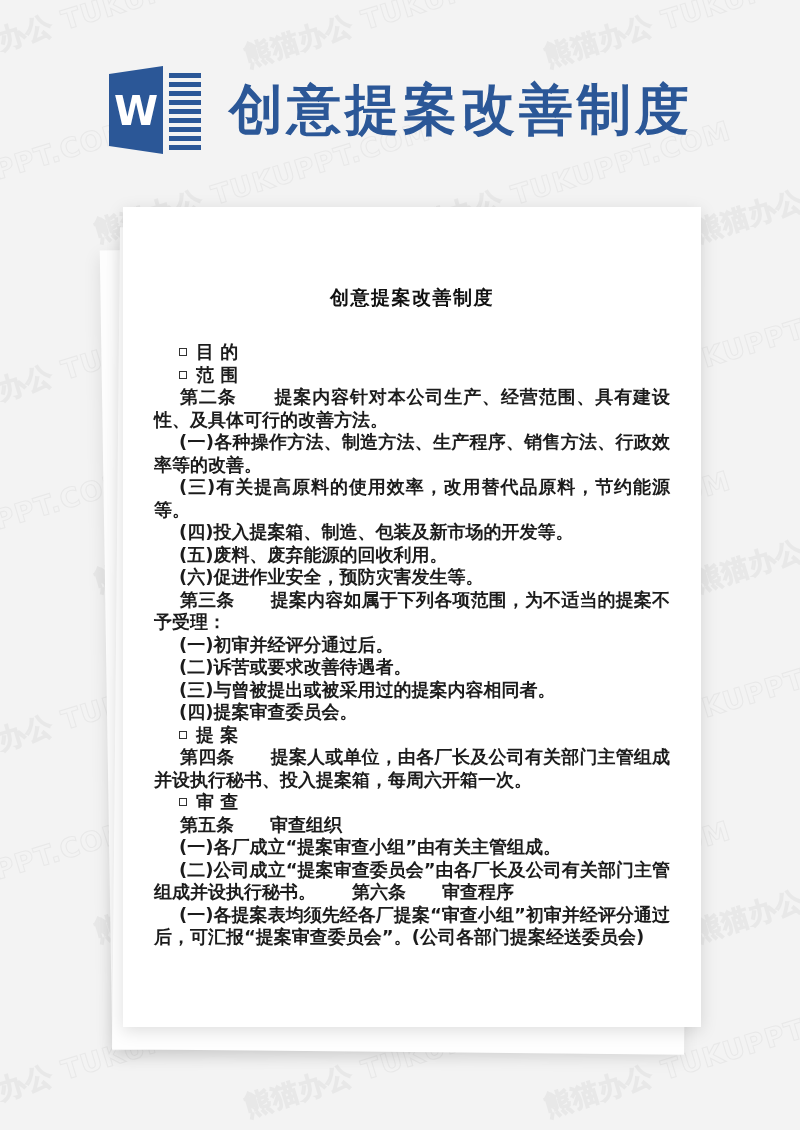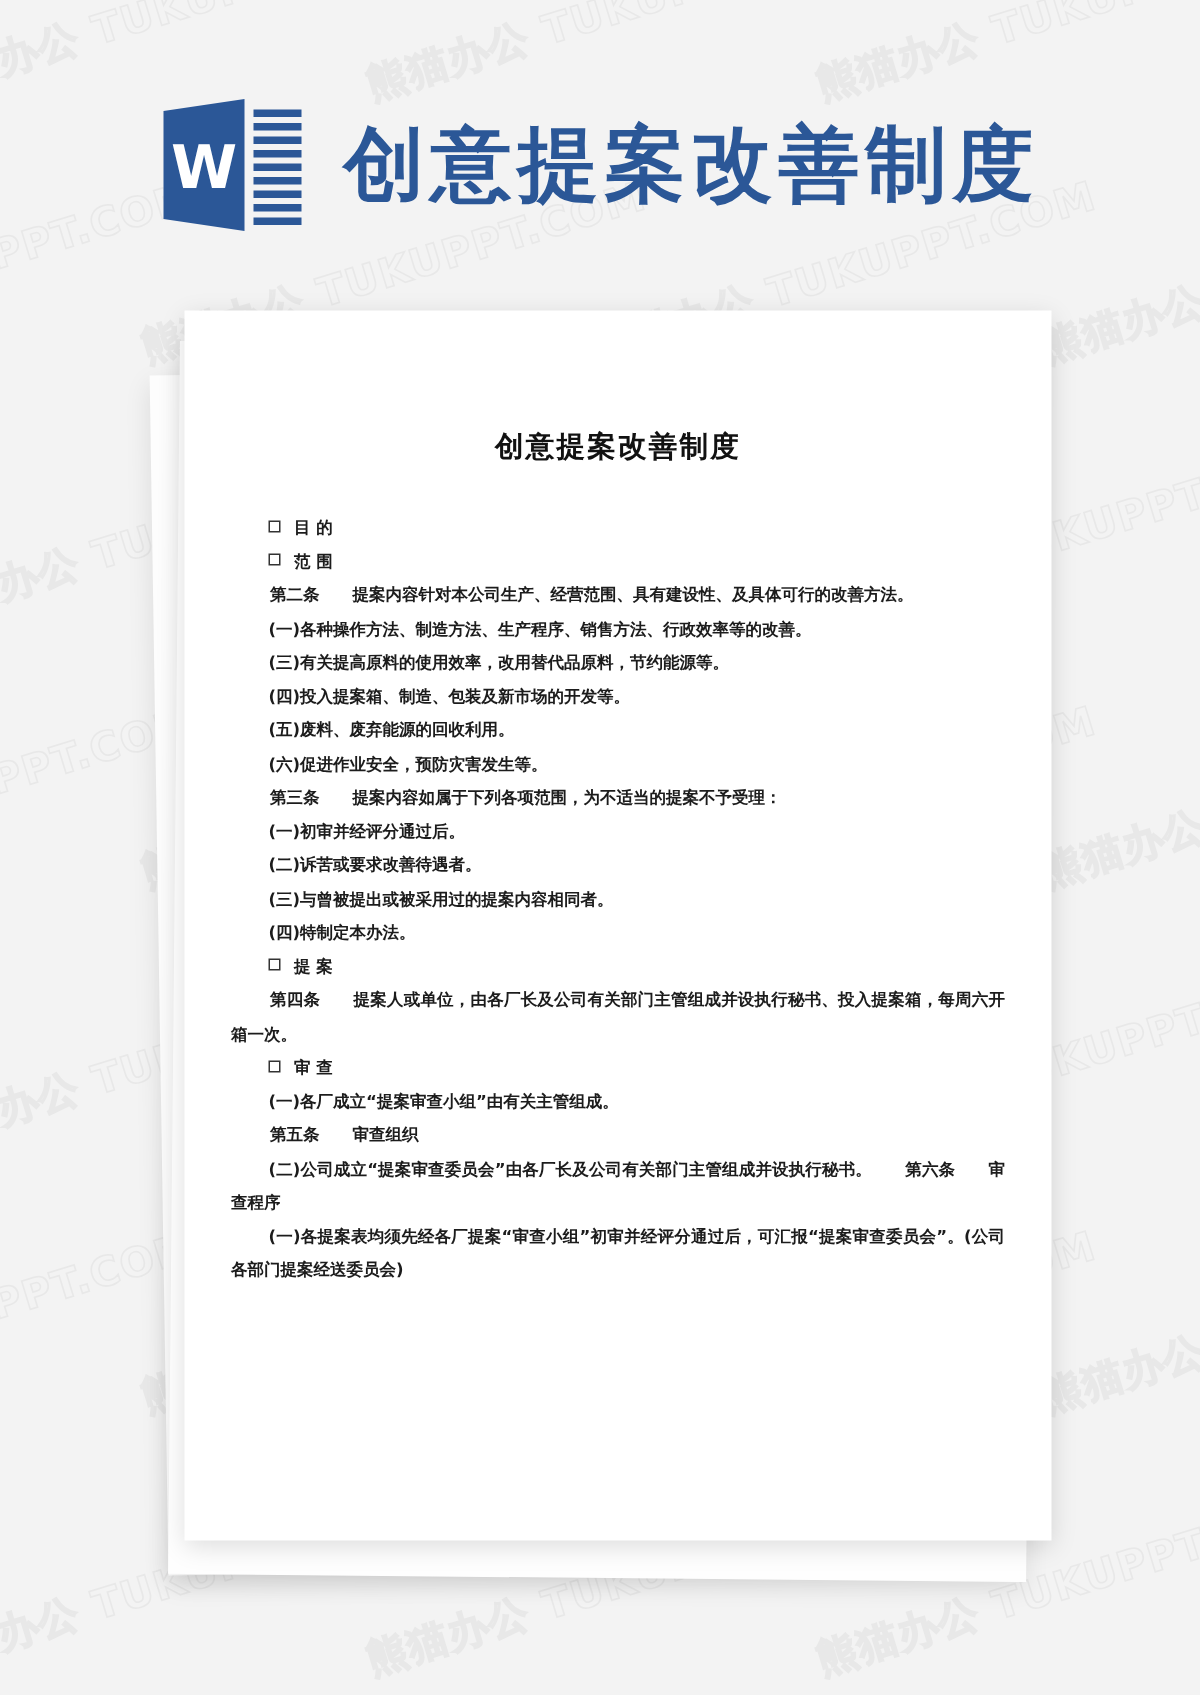--- a/index.html
+++ b/index.html
@@ -122,21 +122,21 @@
     text-align: center;
     font-size: 19px;
     font-weight: 700;
     letter-spacing: 1.5px;
     margin-top: 78px;
     margin-bottom: 0;
     color: #111;
   }
   #doc-content {
     margin-top: 30px;
-    font-size: 11px;
+    font-size: 18px;
     line-height: 22.5px;
     font-weight: 600;
     color: #1c1c1c;
   }
   .p {
     margin: 0;
     text-align: justify;
     text-justify: inter-ideograph;
   }
   .p.head {
@@ -220,22 +220,22 @@
       <div class="p head">第二条　　提案内容针对本公司生产、经营范围、具有建设性、及具体可行的改善方法。</div>
       <div class="p ind1">(一)各种操作方法、制造方法、生产程序、销售方法、行政效率等的改善。</div>
       <div class="p ind1">(三)有关提高原料的使用效率，改用替代品原料，节约能源等。</div>
       <div class="p ind1">(四)投入提案箱、制造、包装及新市场的开发等。</div>
       <div class="p ind1">(五)废料、废弃能源的回收利用。</div>
       <div class="p ind1">(六)促进作业安全，预防灾害发生等。</div>
       <div class="p head">第三条　　提案内容如属于下列各项范围，为不适当的提案不予受理：</div>
       <div class="p ind1">(一)初审并经评分通过后。</div>
       <div class="p ind1">(二)诉苦或要求改善待遇者。</div>
       <div class="p ind1">(三)与曾被提出或被采用过的提案内容相同者。</div>
-      <div class="p ind1">(四)特制定本办法。</div>
+      <div class="p ind1">(四)提案审查委员会。</div>
       <div class="p ind1"><span class="bullet-sq"></span><span>提    案</span></div>
       <div class="p head">第四条　　提案人或单位，由各厂长及公司有关部门主管组成并设执行秘书、投入提案箱，每周六开箱一次。</div>
       <div class="p ind1"><span class="bullet-sq"></span><span>审    查</span></div>
+      <div class="p head">第五条　　审查组织</div>
       <div class="p ind1">(一)各厂成立“提案审查小组”由有关主管组成。</div>
-      <div class="p head">第五条　　审查组织</div>
       <div class="p ind1">(二)公司成立“提案审查委员会”由各厂长及公司有关部门主管组成并设执行秘书。　　第六条　　审查程序</div>
       <div class="p ind1">(一)各提案表均须先经各厂提案“审查小组”初审并经评分通过后，可汇报“提案审查委员会”。(公司各部门提案经送委员会)</div>
     </div>
 </div>
 
 </body></html>

